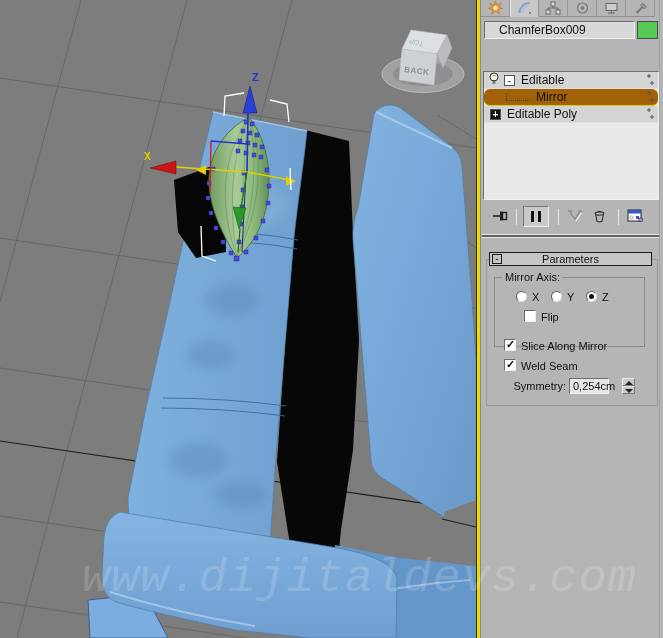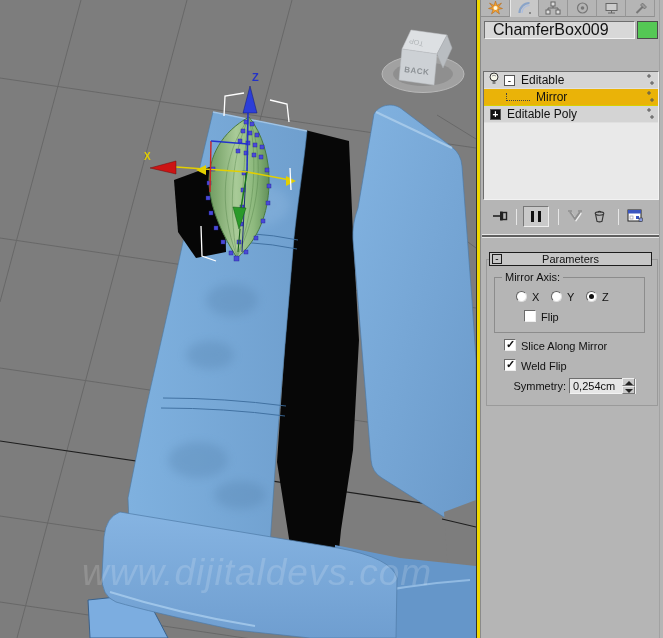--- a/index.html
+++ b/index.html
@@ -6,53 +6,53 @@
   html,body { width:663px; height:638px; overflow:hidden; background:#7d7d7d;
               font-family:"Liberation Sans", sans-serif; }
   #app { position:relative; width:663px; height:638px; }
 
   
   #vp { position:absolute; left:0; top:0; width:476px; height:638px; }
   #vp-dark  { position:absolute; left:476px; top:0; width:1px; height:638px; background:#2f2f2f; }
   #vp-yellow{ position:absolute; left:477px; top:0; width:3px; height:638px; }
 
   #watermark { position:absolute; left:82px; top:552px; z-index:40;
-    font-family:Liberation Sans, sans-serif; font-style:italic; font-size:37px;
+    font-family:Liberation Mono, monospace; font-style:italic; font-size:47px;
     color:rgba(255,255,255,0.16); letter-spacing:1px; white-space:nowrap;
     pointer-events:none; }
 
   
   #panel { position:absolute; left:480px; top:0; width:183px; height:638px;
     background:#b5b5b5; border-left:1px solid #8a8a8a; font-size:11px; color:#111; }
   #panel .redge { position:absolute; left:178px; top:0; width:1px; height:638px; background:#a2a2a2; }
 
   
   #tabs { position:absolute; left:0; top:0; width:182px; height:17px; display:flex; }
   .tab { width:29px; height:17px; border-right:1px solid #979797; border-bottom:1px solid #8f8f8f;
     display:flex; align-items:flex-end; justify-content:center; overflow:hidden; background:#b5b5b5; }
   .tab.active { background:#c8c8c8; border-left:1px solid #e8e8e8; border-bottom:1px solid #c8c8c8; }
   .tab svg { display:block; margin-bottom:1px; }
 
   
   .sunken { border:1px solid; border-color:#6e6e6e #f2f2f2 #f2f2f2 #6e6e6e; }
   #name-field { position:absolute; left:3px; top:21px; width:151px; height:18px;
-    background:#d8d8d8; font-size:16px; line-height:16px; padding-left:8px; }
+    background:#d8d8d8; font-size:12px; line-height:16px; padding-left:14px; }
   #swatch { position:absolute; left:156px; top:21px; width:21px; height:18px;
     border:1px solid #4c4c4c; }
 
   
   #modlist { position:absolute; left:2px; top:45px; width:178px; height:19px;
     background:#ffffff; font-size:12px; line-height:17px; padding-left:4px; }
   #modlist .chev { position:absolute; right:3px; top:3px; }
 
   
   #stack { position:absolute; left:2px; top:71px; width:176px; height:129px; background:#e9e9e9; }
   .srow { position:relative; height:17px; display:flex; align-items:center;
     background:#d4d4d4; font-size:12px; border-bottom:1px solid #e0e0e0; }
-  .srow.sel { background:#eab308; border-bottom:1px solid #d8cf00; }
+  .srow.sel { background:#a16207; border-bottom:1px solid #d8cf00;border-radius:6px; }
   .srow .bulb { margin-left:4px; }
   .srow .tgl { width:11px; height:11px; margin-left:4px; background:#fff;
     border:1px solid #555; font-size:10px; line-height:9px; text-align:center; color:#111; }
   .srow .tgl.black { background:#111; color:#fff; font-weight:bold; }
   .srow .lbl { margin-left:6px; }
   .srow .dotline { width:24px; height:8px; margin-left:22px;
     border-bottom:1px dotted #444; border-left:1px dotted #444; }
   .srow .handles { position:absolute; right:3px; top:1px; }
 
   
@@ -69,36 +69,36 @@
 
   
   #rollout-frame { position:absolute; left:5px; top:259px; width:172px; height:147px;
     border:1px solid #9a9a9a; }
   #rollout-header { position:absolute; left:8px; top:252px; width:163px; height:14px;
     background:#c6c6c6; border:1px solid #1c1c1c; text-align:center;
     font-size:11px; line-height:12px; color:#111; }
   #rollout-header .min { position:absolute; left:2px; top:1px; width:10px; height:10px;
     border:1px solid #1c1c1c; background:#c6c6c6; font-size:10px; line-height:7px; text-align:center; }
 
-  #groupbox { position:absolute; left:13px; top:277px; width:151px; height:56px;
+  #groupbox { position:absolute; left:13px; top:277px; width:151px; height:70px;
     border:1px solid #8c8c8c; }
   #groupbox .gb-label { position:absolute; left:7px; top:-7px; background:#b5b5b5; padding:0 3px; }
 
   .radio { position:absolute; width:11px; height:11px; border-radius:50%;
     background:#fff; border:1px solid; border-color:#606060 #dedede #dedede #606060; }
   .radio.sel::after { content:""; position:absolute; left:2px; top:2px; width:5px; height:5px;
     border-radius:50%; background:#111; }
   .rlabel { position:absolute; font-size:11px; }
 
   .cbx { position:absolute; width:12px; height:12px; background:#fff;
     border:1px solid; border-color:#6a6a6a #eee #eee #6a6a6a; }
   .cbx .ck { position:absolute; left:1px; top:-2px; font-size:11px; font-weight:bold; color:#111; }
 
   #th-label { position:absolute; left:5px; top:380px; width:80px; text-align:right; }
-  #th-field { position:absolute; left:88px; top:378px; width:67px; height:16px;
+  #th-field { position:absolute; left:88px; top:378px; width:40px; height:16px;
     background:#e6e6e6; font-size:11px; line-height:14px; padding-left:3px; }
   #th-spin { position:absolute; left:141px; top:378px; width:13px; height:16px; }
   #th-spin .sb { position:absolute; left:0; width:13px; height:8px; background:#c9c9c9;
     border:1px solid; border-color:#eee #777 #777 #eee; }
   #th-spin .up { top:0; } #th-spin .dn { top:8px; }
   #th-spin .tri { position:absolute; left:2px; width:0; height:0;
     border-left:4px solid transparent; border-right:4px solid transparent; }
   #th-spin .up .tri { top:2px; border-bottom:4px solid #222; }
   #th-spin .dn .tri { top:2px; border-top:4px solid #222; }
 </style>
@@ -431,21 +431,21 @@
     </div>
 
     <span class="cbx" style="left:23px; top:339px">
       <span class="ck">✓</span>
     </span>
     <span class="rlabel" style="left:40px; top:340px">Slice Along Mirror</span>
 
     <span class="cbx" style="left:23px; top:359px">
       <span class="ck">✓</span>
     </span>
-    <span class="rlabel" style="left:40px; top:360px">Weld Flip</span>
+    <span class="rlabel" style="left:40px; top:360px">Weld Seam</span>
 
     <div id="th-label">Symmetry:</div>
     <div id="th-field" class="sunken">
       <span>0,254cm</span>
     </div>
     <div id="th-spin">
       <span class="sb up">
           <span class="tri"></span>
         </span>
       <span class="sb dn">

